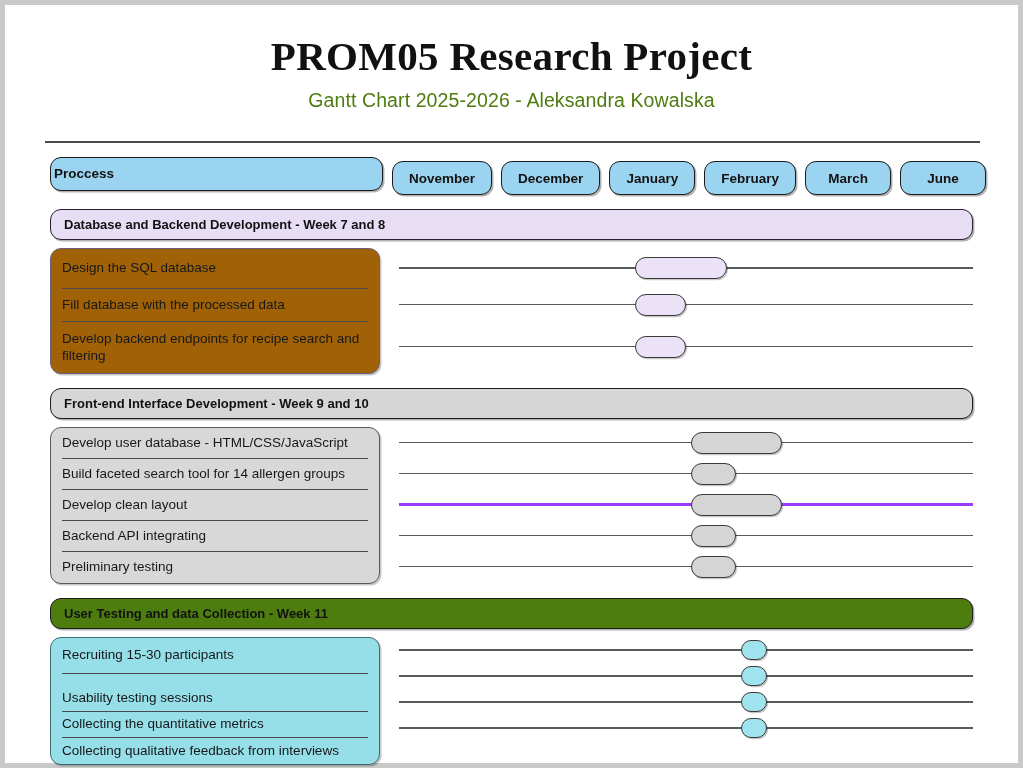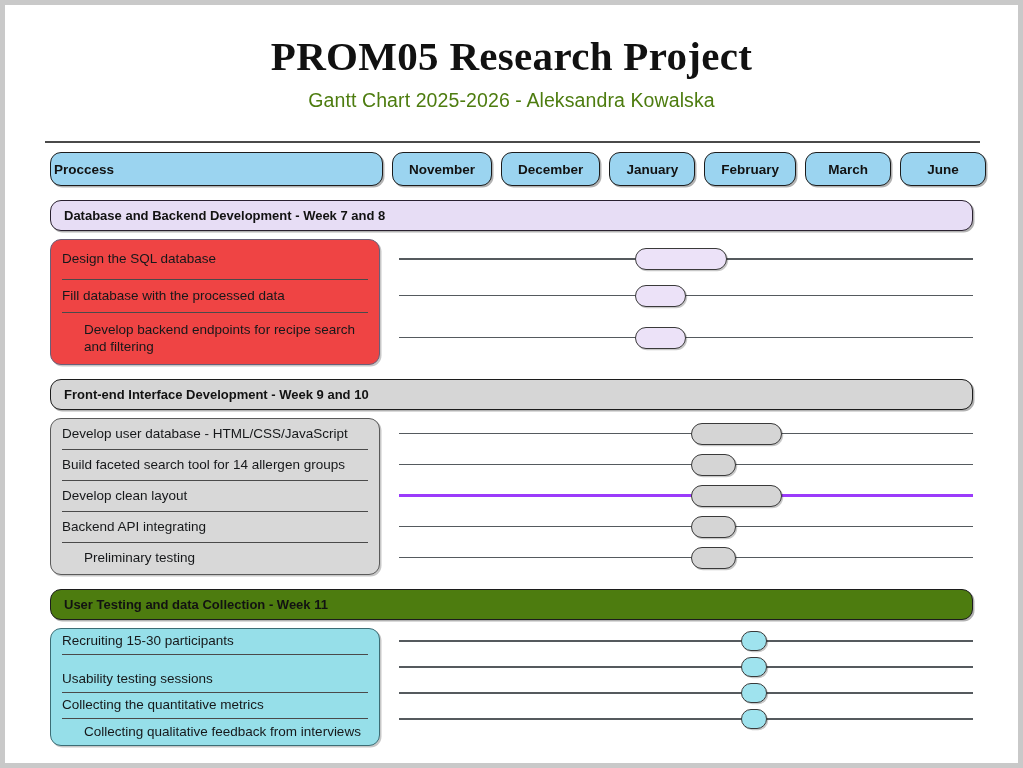--- a/index.html
+++ b/index.html
@@ -82,20 +82,21 @@
   }
   .pill.process {
     flex: 0 0 333px;
     padding-left: 3px;
   }
   .pill.month {
     flex: 0 0 auto;
     justify-content: center;
     padding: 8px 16px;
     min-width: 86px;
+    margin-top: 9px;
   }
 
   
   .group {
     margin-top: 14px;
   }
   .group-header {
     margin: 0 45px;
     height: 31px;
     border: 1.6px solid #1c1c1c;
@@ -131,21 +132,20 @@
     font-size: 13.5px;
     color: #16181a;
     line-height: 1.22;
     display: flex;
     align-items: center;
     border-bottom: 1.4px solid #4a4a4a;
     box-sizing: border-box;
   }
   .task:last-child {
     border-bottom: none;
-    margin-left: 22px;
   }
 
   
   .tracks {
     position: relative;
     flex: 1 1 auto;
     margin-left: 19px;
   }
   .track {
     position: relative;
@@ -168,21 +168,21 @@
   .bar {
     position: absolute;
     top: 50%;
     border: 1.5px solid #3a3a3a;
     box-sizing: border-box;
     box-shadow: 1.2px 1.2px 0 rgba(0,0,0,0.22);
   }
 
   
   .c-lavender .group-header { background: #e7ddf5; border-color:#2a2130; }
-  .c-lavender .task-card    { background: #ef4444; border-color: #6a5f78; }
+  .c-lavender .task-card    { background: #a16207; border-color: #6a5f78; }
   .c-lavender .bar          { background: #ece2f8; }
 
   .c-grey .group-header { background: #d6d6d6; }
   .c-grey .task-card    { background: #d8d8d8; border-color: #5a5a5a; }
   .c-grey .bar          { background: #d5d5d5; }
 
   .c-cyan .group-header { background: #4d7c0f; }
   .c-cyan .task-card    { background: #96dfe9; border-color: #3c6d75; }
   .c-cyan .bar          { background: #9fe3ee; }
 </style>
@@ -268,21 +268,21 @@
                 <div class="track-line"></div>
                 <div class="bar" style="left: 50.8%; width: 8%; height: 22px; margin-top: -11px; border-radius: 11px;"></div>
               </div>
             </div>
           </div>
         </div>
         <div class="group c-cyan">
           <div class="group-header">User Testing and data Collection - Week 11</div>
           <div class="group-body">
             <div class="task-card">
-              <div class="task" style="height: 26px;">Recruiting 15-30 participants</div>
+              <div class="task" style="height: 36px;">Recruiting 15-30 participants</div>
               <div class="task" style="height: 26px; margin-top: 12px;">Usability testing sessions</div>
               <div class="task" style="height: 26px;">Collecting the quantitative metrics</div>
               <div class="task" style="height: 26px;">Collecting qualitative feedback from interviews</div>
             </div>
             <div class="tracks">
               <div class="track" style="height: 26px;">
                 <div class="track-line"></div>
                 <div class="bar" style="left: 59.6%; width: 4.6%; height: 20px; margin-top: -10px; border-radius: 10px;"></div>
               </div>
               <div class="track" style="height: 26px;">

